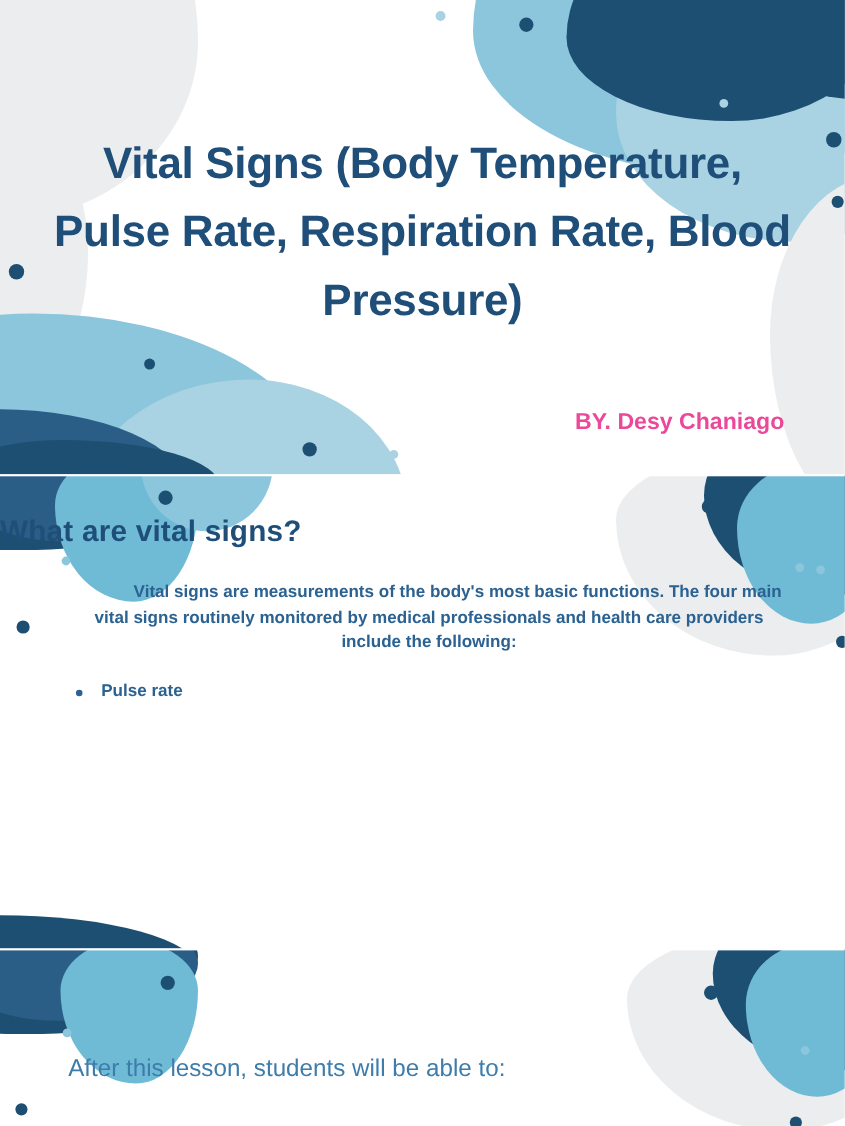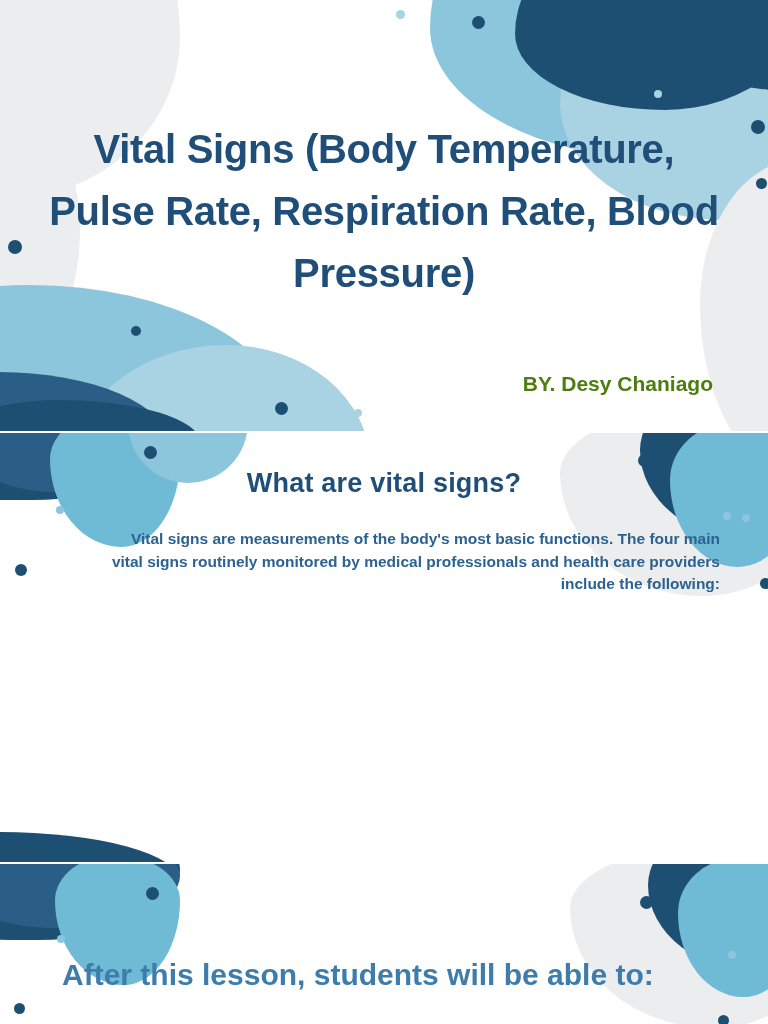--- a/index.html
+++ b/index.html
@@ -26,31 +26,31 @@
   .txt-layer { position:absolute; left:0; top:0; width:768px; height:100%; z-index:30; }
 
   .title {
     position:absolute; left:40px; top:118px; width:688px;
     text-align:center;
     font-size:40px; line-height:62px; font-weight:bold;
     color:#1f4e79; letter-spacing:-0.3px;
   }
   .byline {
     position:absolute; right:55px; top:372px;
-    font-size:21px; font-weight:bold; color:#4d7c0f;
+    font-size:21px; font-weight:bold; color:#ec4899;
   }
 
   .heading2 {
-    position:absolute; left:0; top:36px; width:768px; text-align:center;
+    position:absolute; left:0; top:36px; width:768px; 
     font-size:27px; font-weight:bold; color:#1f4e79; letter-spacing:0.2px;
   }
   .para {
     position:absolute; left:60px; width:660px;
     font-size:15.5px; line-height:22.5px; font-weight:bold; color:#2c6291;
-    text-align:right;
+    text-align:center;
   }
   .para .ind { display:inline-block; width:52px; }
   #para-1 { top:96px; }
   #para-2 { top:325px; }
 
   ul.bullets {
     position:absolute; left:60px; top:186px; width:670px;
     list-style:none;
   }
   ul.bullets li {
@@ -62,21 +62,21 @@
     content:""; position:absolute; left:9px; top:9px;
     width:6px; height:6px; border-radius:50%; background:#2c6291;
   }
 
   .heading3 {
     position:absolute; left:0; top:44px; width:768px; text-align:center;
     font-size:27px; font-weight:bold; color:#1f4e79;
   }
   .subline {
     position:absolute; left:62px; top:95px;
-    font-size:30px; color:#3d7cab; font-weight:bold;
+    font-size:22px; color:#3d7cab; font-weight:normal;
   }
 </style>
 </head>
 <body>
 
 <div class="doc">
 
   <section class="slide" id="slide-1">
 
     <div class="blob" style="left:-120px; top:-160px; width:300px; height:360px; background:#ECEDEE;
@@ -162,20 +162,21 @@
     <div class="dot" style="left:723px; top:80px; width:8px; height:8px; background:#8CC6DC;"></div>
     <div class="dot" style="left:15px; top:132px; width:12px; height:12px; background:#1D4F72;"></div>
     <div class="dot" style="left:760px; top:146px; width:11px; height:11px; background:#1D4F72;"></div>
 
     <div class="txt-layer">
       <h2 class="heading2">What are vital signs?</h2>
 
       <p class="para" id="para-1"><span class="ind"></span><span>Vital signs are measurements of the body's most basic functions. The four main vital signs routinely monitored by medical professionals and health care providers include the following:</span></p>
 
       <ul class="bullets">
+        <li>Pulse rate</li>
       </ul>
 
     </div>
   </section>
 
   <div class="slide-sep" style="top:862px;"></div>
 
   <section class="slide" id="slide-3">
 
     <div class="blob" style="left:-120px; top:-48px; width:300px; height:125px; background:#1D4F72;

